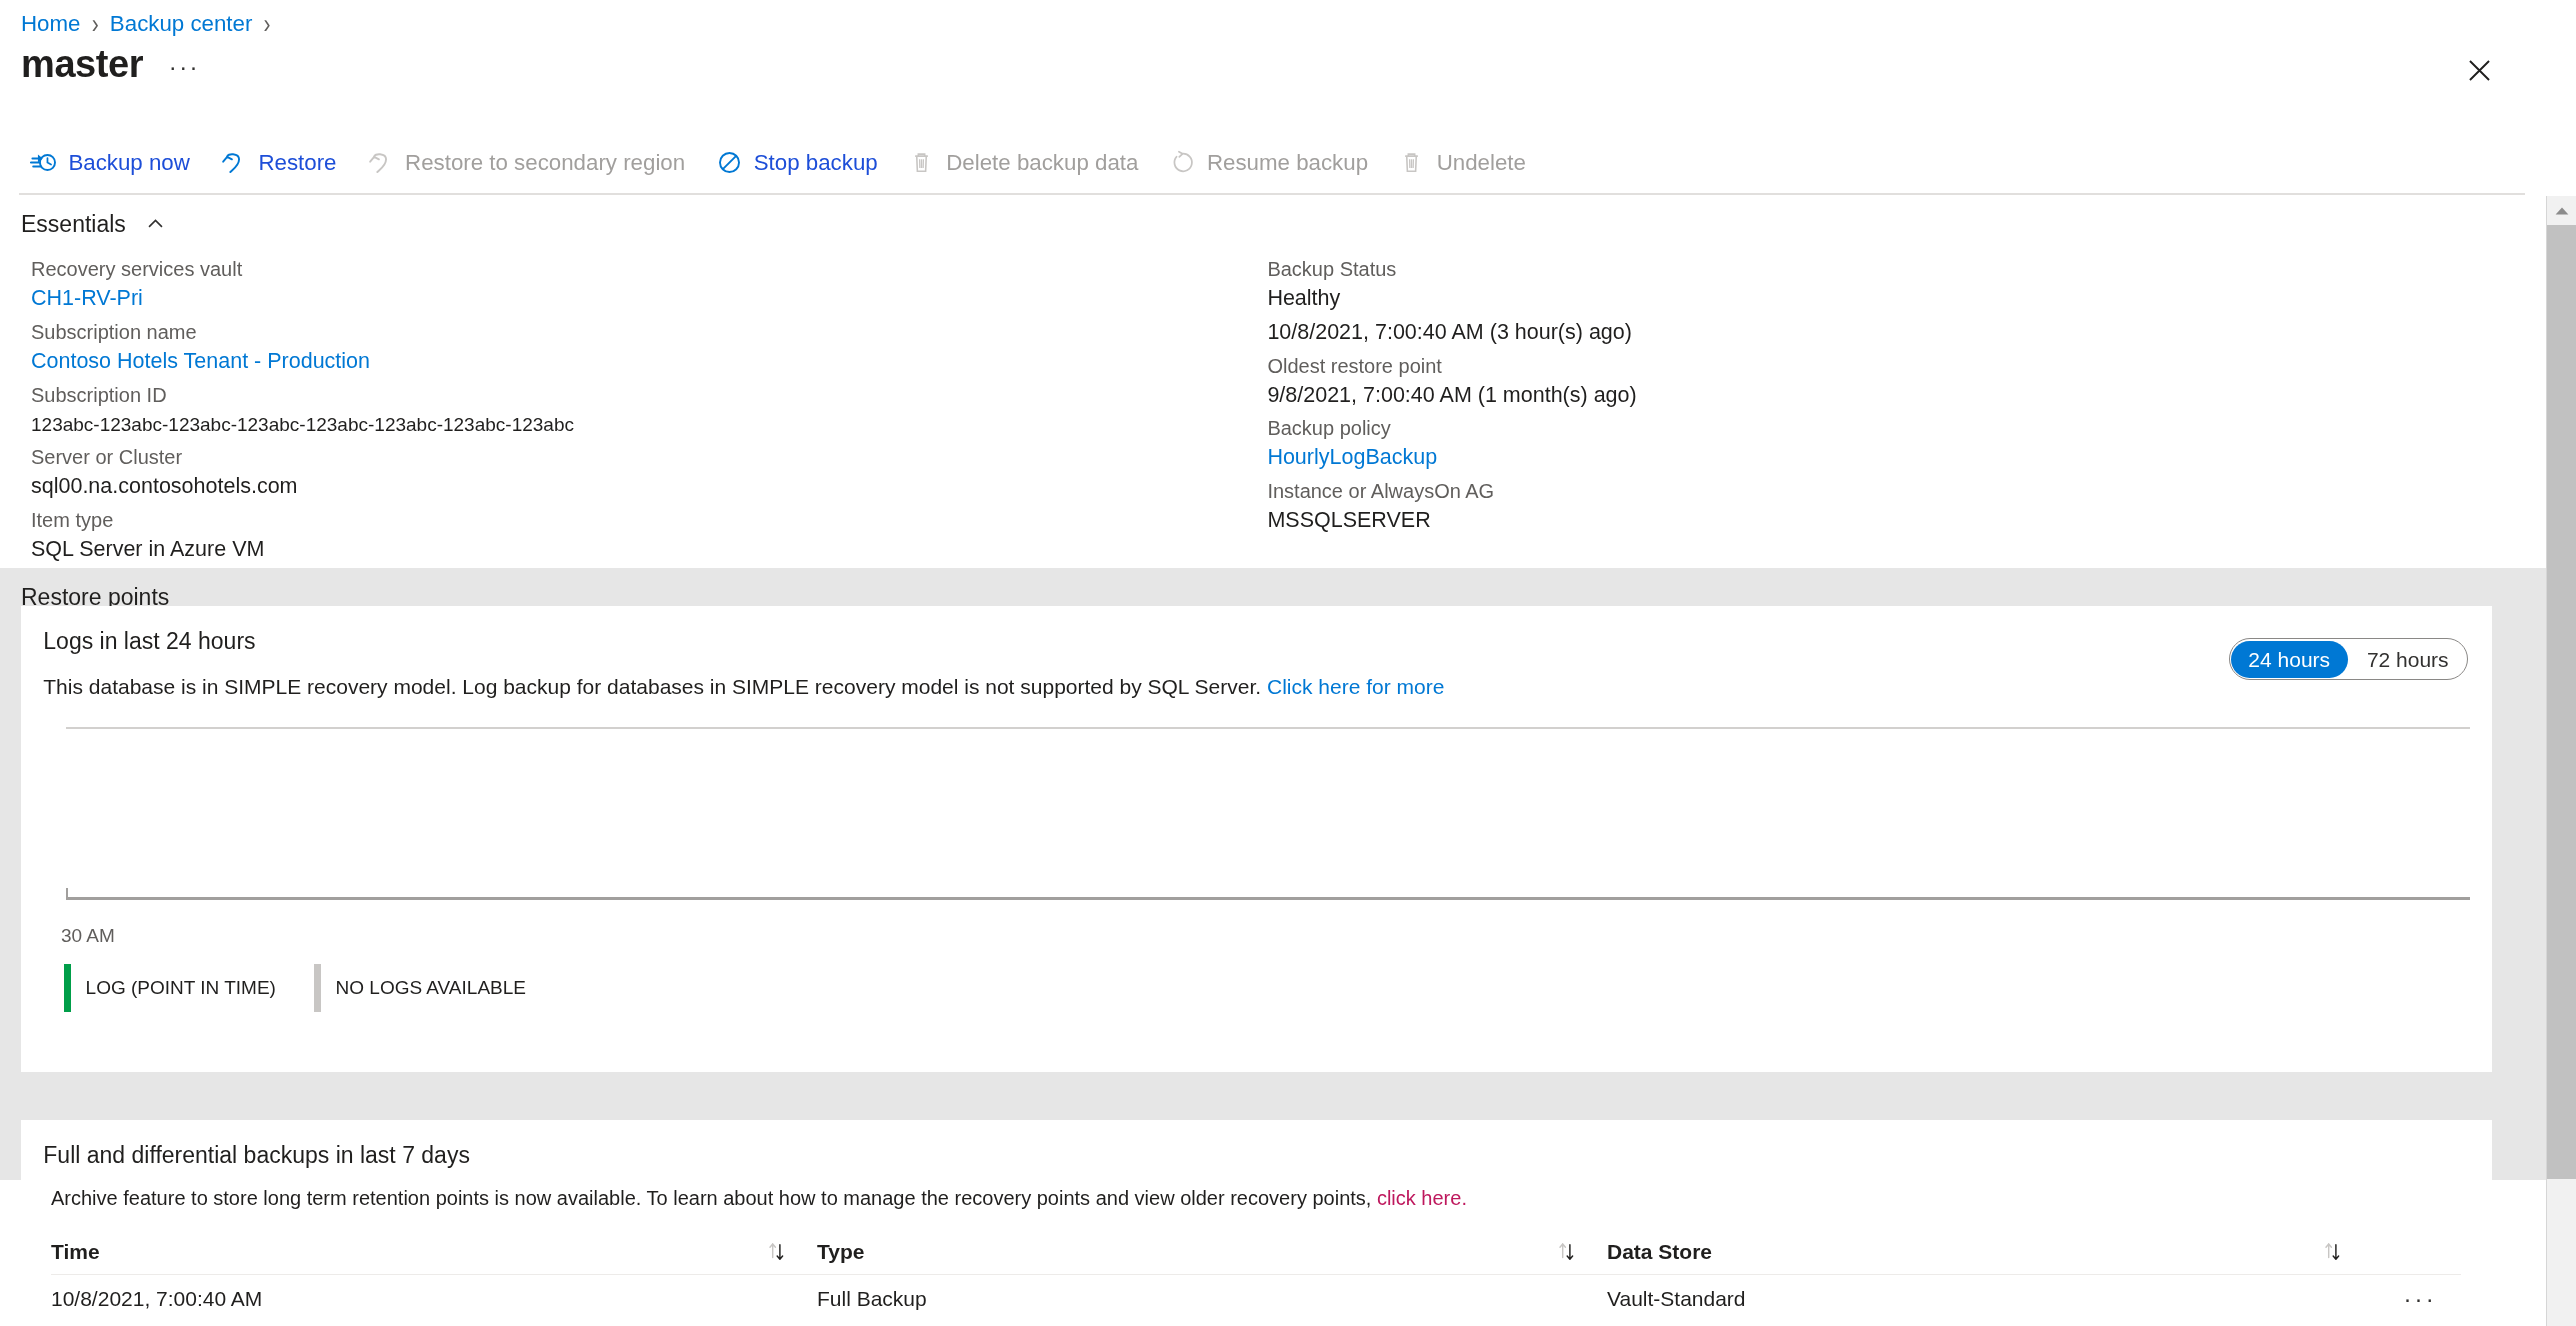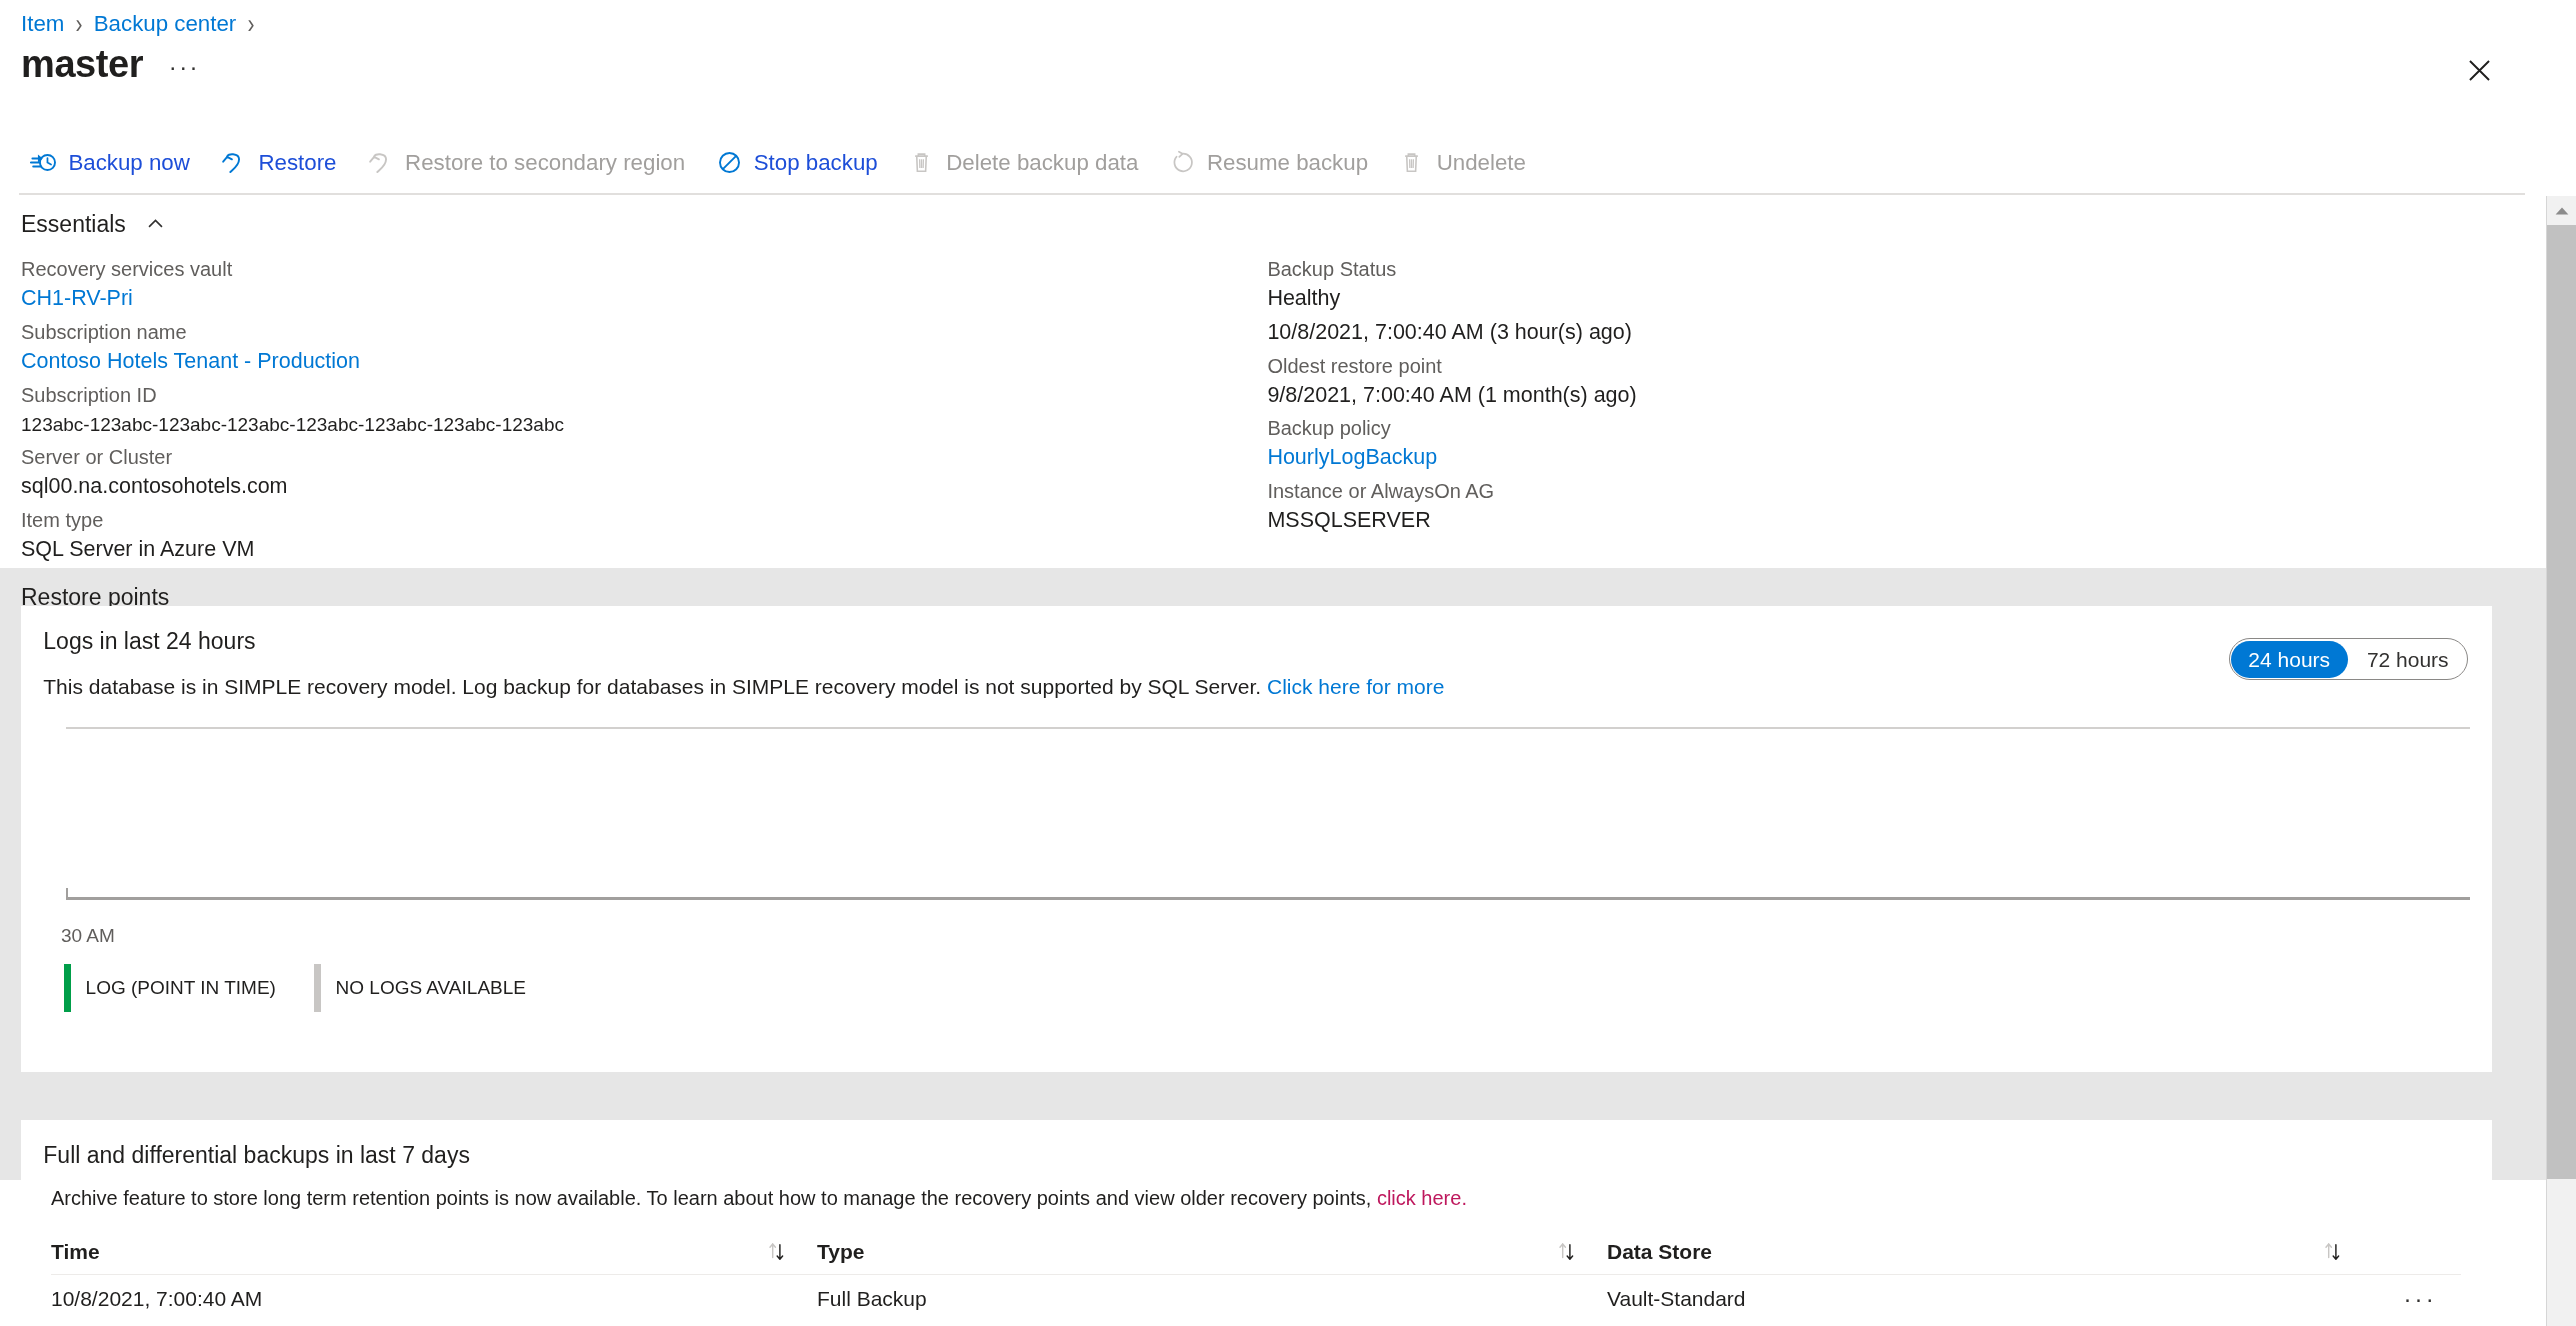--- a/index.html
+++ b/index.html
@@ -140,21 +140,21 @@
     display: inline-flex;
   }
 
   
   .ess-grid {
     position: absolute;
     left: 0; top: 255px;
     width: 2546px;
     display: flex;
   }
-  .ess-col { width: 1261px; padding-left: 21px; box-sizing: border-box; }
+  .ess-col { width: 1261px; padding-left: 31px; box-sizing: border-box; }
   .ess-col:nth-child(2) { padding-left: 6.4px; }
   .ess-pair { margin-bottom: 4.8px; }
   .ess-label {
     font-size: 20px;
     color: #605e5c;
     line-height: 29px;
   }
   .ess-value {
     font-size: 21.5px;
     color: #201f1e;
@@ -394,21 +394,21 @@
   }
 </style>
 </head>
 <body>
 
 <div id="page">
 
   <div class="top-pane">
 
     <div class="breadcrumb">
-      <span class="crumb-link">Item</span>
+      <span class="crumb-link">Home</span>
       <span class="crumb-sep">›</span>
       <span class="crumb-link">Backup center</span>
       <span class="crumb-sep">›</span>
     </div>
 
     <div class="title-row">
       <span class="page-title">master</span>
       <span class="title-ellipsis">···</span>
     </div>
 

